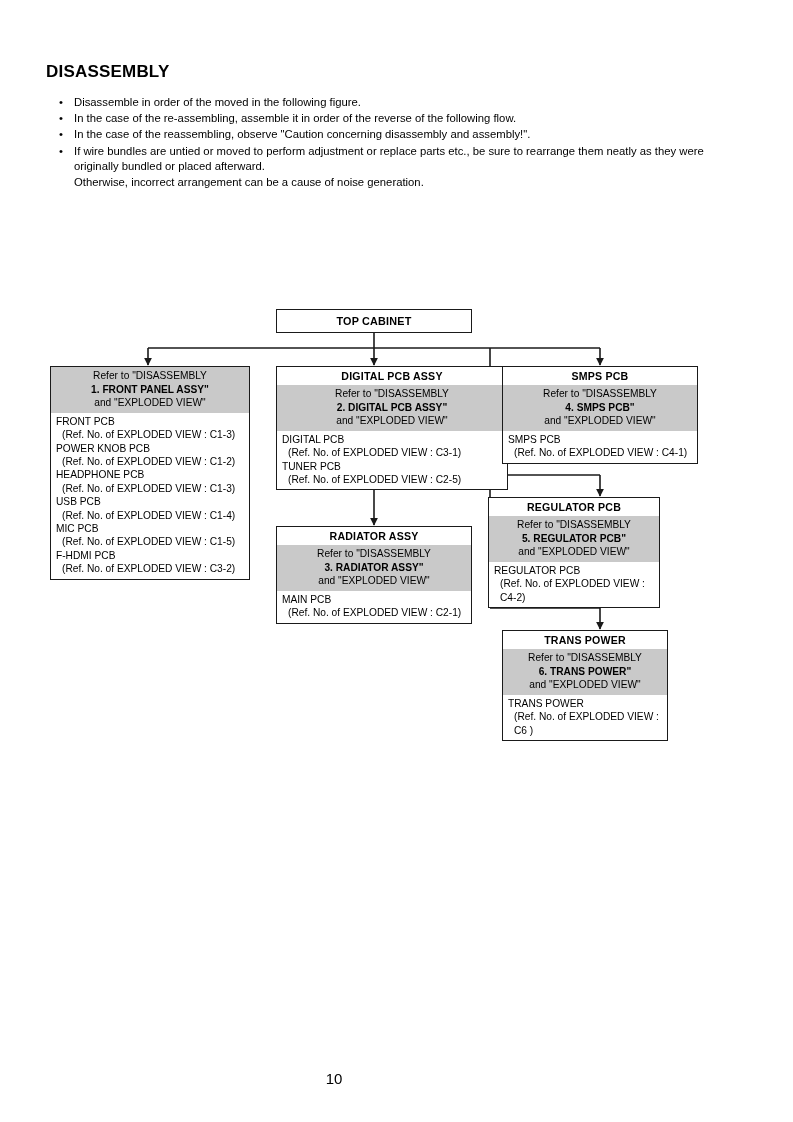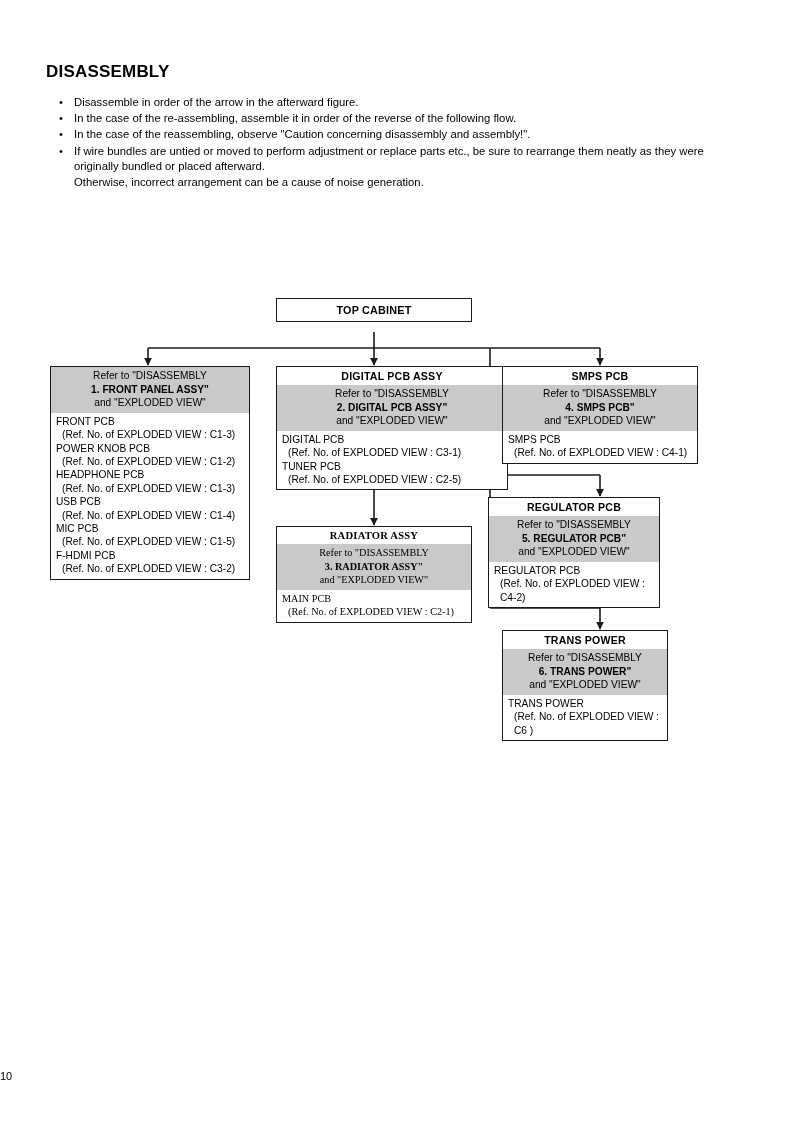--- a/index.html
+++ b/index.html
@@ -114,33 +114,33 @@
     padding: 5px 0 5px 0;
     font-size: 10.8px;
   }
 
   
   #page-number {
     position: absolute;
     left: 0;
     top: 1070px;
     width: 668px;
-    text-align: left;
-    font-size: 11px;
+    text-align: center;
+    font-size: 15px;
   }
 </style>
 </head>
 <body>
 
 <div id="page-title">DISASSEMBLY</div>
 
 <div id="intro-list">
   <div class="intro-item">
     <span class="intro-bullet">•</span>
-    <span>Disassemble in order of the arrow in the afterward figure.</span>
+    <span>Disassemble in order of the moved in the following figure.</span>
   </div>
   <div class="intro-item">
     <span class="intro-bullet">•</span>
     <span>In the case of the re-assembling, assemble it in order of the reverse of the following flow.</span>
   </div>
   <div class="intro-item">
     <span class="intro-bullet">•</span>
     <span>In the case of the reassembling, observe "Caution concerning disassembly and assembly!".</span>
   </div>
   <div class="intro-item">
@@ -175,21 +175,21 @@
       <path d="M 490 348 L 490 608"></path>
 
       <path d="M 490 475 L 600 475"></path>
       <path d="M 600 475 L 600 496" marker-end="url(#arrow)"></path>
 
       <path d="M 490 608 L 600 608"></path>
       <path d="M 600 608 L 600 629" marker-end="url(#arrow)"></path>
     </g>
   </svg>
 
-  <div class="node" id="node-top-cabinet" style="left:276px; top:298px; width:196px;">
+  <div class="node" id="node-top-cabinet" style="left:276px; top:309px; width:196px;">
     <div class="node-title">TOP CABINET</div>
   </div>
 
   <div class="node" id="node-front-panel" style="left:50px; top:366px; width:200px;">
     <div class="node-refer">
       <div class="refer-line">Refer to "DISASSEMBLY</div>
       <div class="refer-line" style="font-weight:bold;">1. FRONT PANEL ASSY"</div>
       <div class="refer-line">and "EXPLODED VIEW"</div>
     </div>
     <div class="node-parts">
@@ -229,21 +229,21 @@
       <div class="refer-line">Refer to "DISASSEMBLY</div>
       <div class="refer-line" style="font-weight:bold;">4. SMPS PCB"</div>
       <div class="refer-line">and "EXPLODED VIEW"</div>
     </div>
     <div class="node-parts">
       <div class="part-name">SMPS PCB</div>
       <div class="part-ref">(Ref. No. of EXPLODED VIEW : C4-1)</div>
     </div>
   </div>
 
-  <div class="node" id="node-radiator-assy" style="left:276px; top:526px; width:196px;font-family:Liberation Serif, serif;">
+  <div class="node" id="node-radiator-assy" style="left:276px; top:526px; width:196px;">
     <div class="node-title">RADIATOR ASSY</div>
     <div class="node-refer">
       <div class="refer-line">Refer to "DISASSEMBLY</div>
       <div class="refer-line" style="font-weight:bold;">3. RADIATOR ASSY"</div>
       <div class="refer-line">and "EXPLODED VIEW"</div>
     </div>
     <div class="node-parts">
       <div class="part-name">MAIN PCB</div>
       <div class="part-ref">(Ref. No. of EXPLODED VIEW : C2-1)</div>
     </div>

